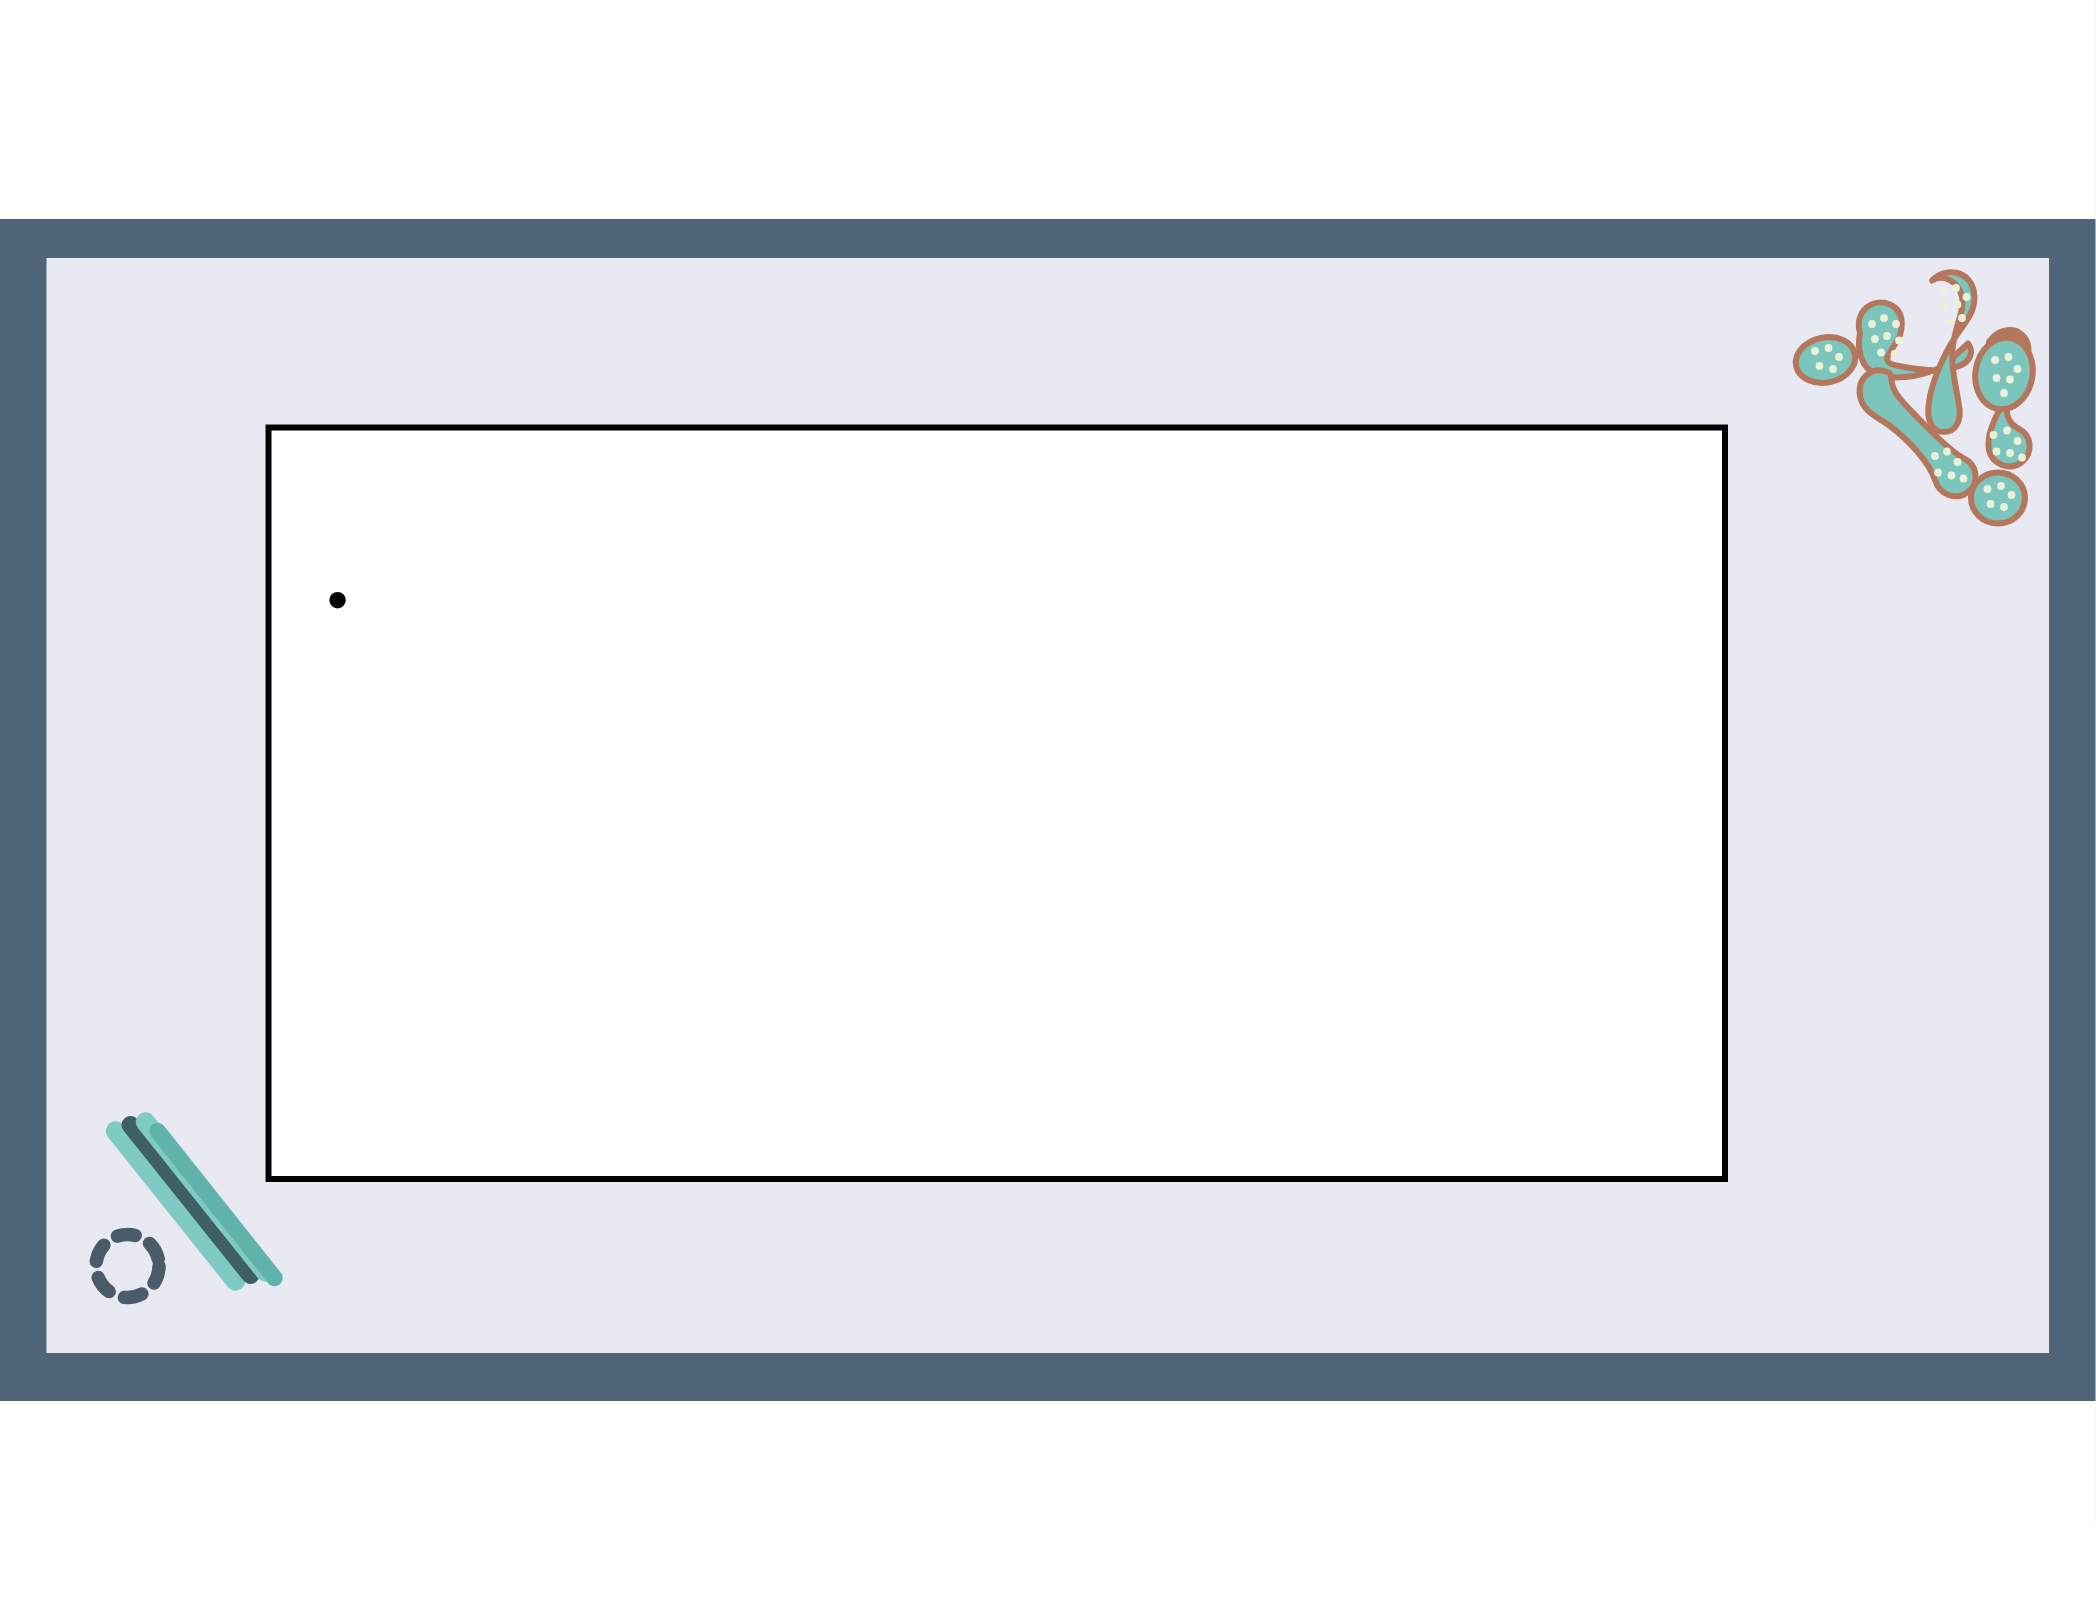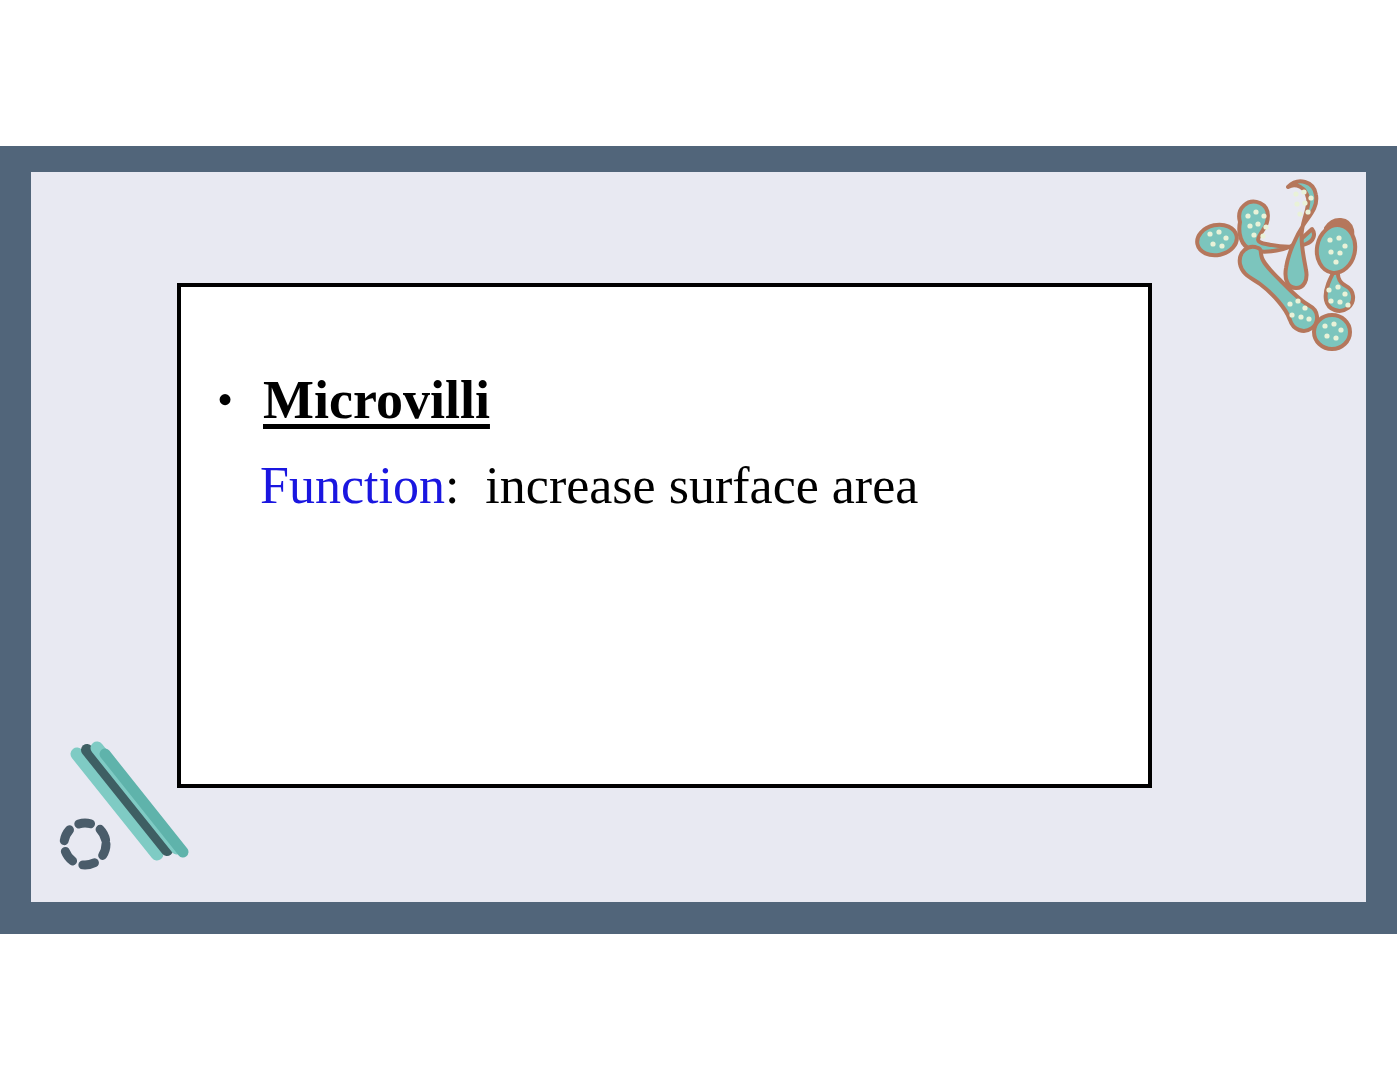--- a/index.html
+++ b/index.html
@@ -205,26 +205,22 @@
       <g fill="none" stroke="#4a5c6a" stroke-width="9" stroke-linecap="round" stroke-dasharray="12 11">
         <circle cx="40" cy="112" r="21"></circle>
       </g>
     </svg>
 
     <div id="content-box">
       <div id="text-block">
 
         <div class="bullet-line">
           <span class="bullet-dot">•</span>
-          <span class="heading-text">Microvilli</span>
         </div>
 
 
 
-        <div class="detail-line">
-          <span class="detail-label">Function</span><span class="detail-sep">:</span>&nbsp;&nbsp;<span class="detail-value">increase surface area</span>
-        </div>
 
       </div>
     </div>
 
   </div>
 </div>
 
 </body></html>

